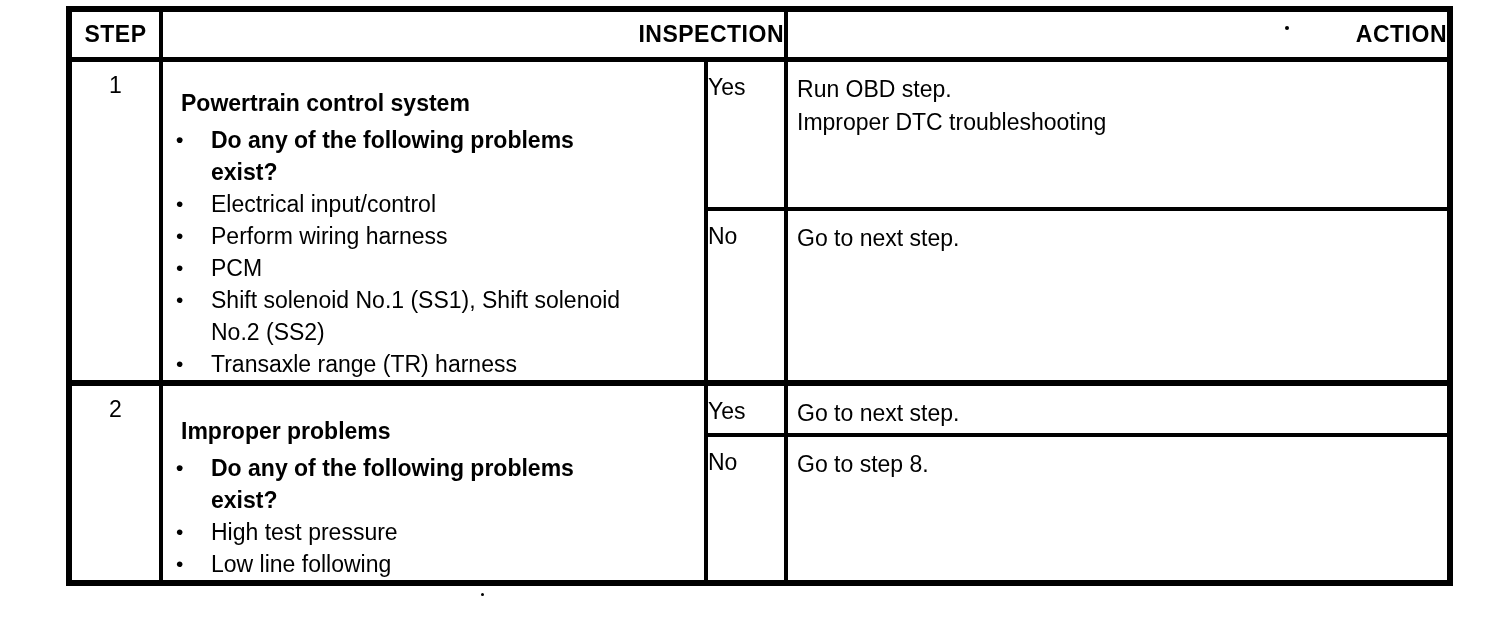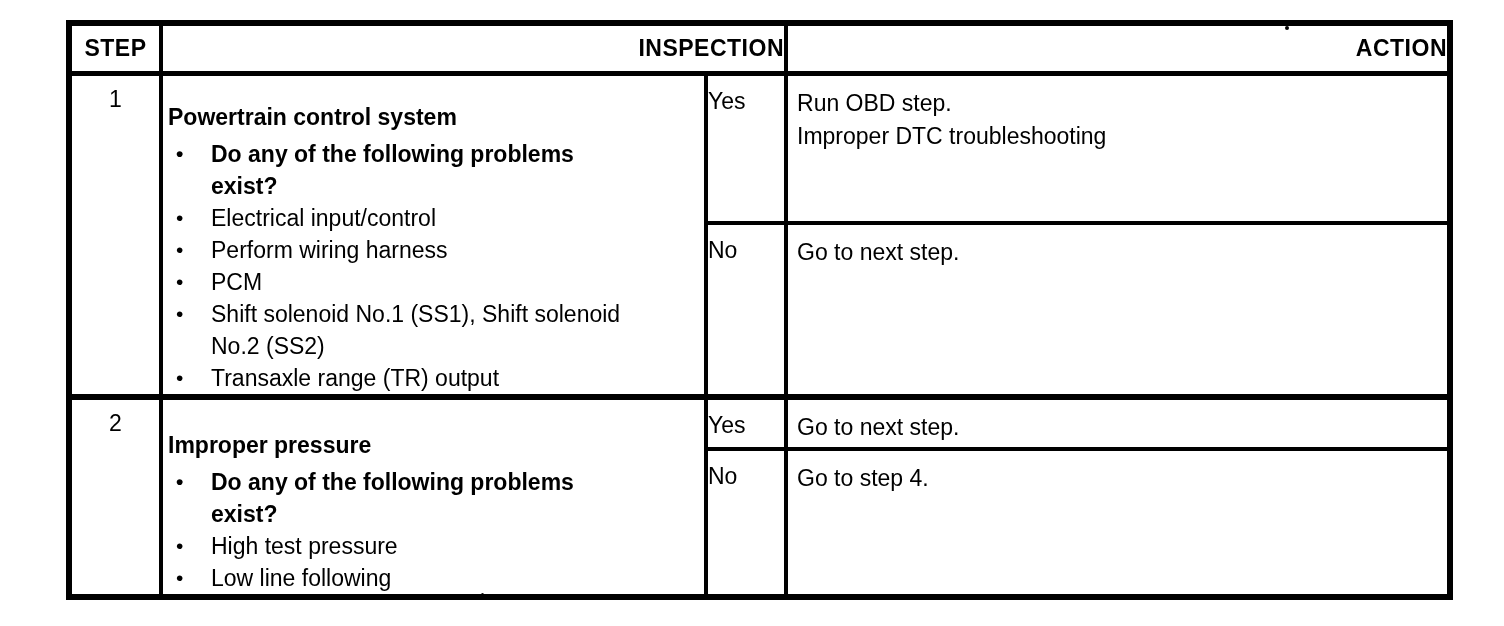--- a/index.html
+++ b/index.html
@@ -11,21 +11,21 @@
     position: relative;
     width: 1504px;
     height: 626px;
     font-family: "Liberation Sans", sans-serif;
     color: #000000;
     overflow: hidden;
   }
   table.ts {
     position: absolute;
     left: 66px;
-    top: 20px;
+    top: 6px;
     width: 1381px;
     border-collapse: collapse;
     table-layout: fixed;
     border: 6px solid #000;
     padding-left: 41px;
   }
   .ts th, .ts td {
     border: 4px solid #000;
     vertical-align: top;
     padding: 0;
@@ -50,21 +50,21 @@
   td.step {
     text-align: center;
     padding-top: 10px;
   }
   td.insp {
     padding: 26px 10px 0 4px;
   }
   .insp-title {
     font-weight: bold;
     line-height: 30px;
-    margin: 0 0 6px 1px;
+    margin: 0 0 6px 14px;
   }
   ul.blist {
     list-style: none;
     margin: 0;
     padding: 0;
   }
   ul.blist li {
     display: flex;
     padding-left: 9px;
     line-height: 32px;
@@ -132,42 +132,42 @@
         <li>
           <span class="bdot">•</span>
           <span class="btext">PCM</span>
         </li>
         <li>
           <span class="bdot">•</span>
           <span class="btext">Shift solenoid No.1 (SS1), Shift solenoid No.2 (SS2)</span>
         </li>
         <li>
           <span class="bdot">•</span>
-          <span class="btext">Transaxle range (TR) output</span>
+          <span class="btext">Transaxle range (TR) harness</span>
         </li>
       </ul>
     </td>
     <td class="ans">Yes</td>
     <td class="act">
       <div>Run OBD step.</div>
       <div>Improper DTC troubleshooting</div>
     </td>
   </tr>
 
   <tr style="height:171px">
     <td class="ans">No</td>
     <td class="act">
       <div>Go to next step.</div>
     </td>
   </tr>
 
   <tr class="sep-top" style="height:51px">
     <td class="step" rowspan="2">2</td>
     <td class="insp" rowspan="2" style="padding-top:30px">
-      <div class="insp-title">Improper pressure</div>
+      <div class="insp-title">Improper problems</div>
       <ul class="blist">
         <li class="bold">
           <span class="bdot">•</span>
           <span class="btext">Do any of the following problems exist?</span>
         </li>
         <li>
           <span class="bdot">•</span>
           <span class="btext">High test pressure</span>
         </li>
         <li>
@@ -178,20 +178,20 @@
     </td>
     <td class="ans">Yes</td>
     <td class="act">
       <div>Go to next step.</div>
     </td>
   </tr>
 
   <tr style="height:143px">
     <td class="ans">No</td>
     <td class="act">
-      <div>Go to step 4.</div>
+      <div>Go to step 8.</div>
     </td>
   </tr>
 </tbody>
   </table>
 
 <div class="dot dot1"></div>
 <div class="dot dot2"></div>
 
 </body></html>

